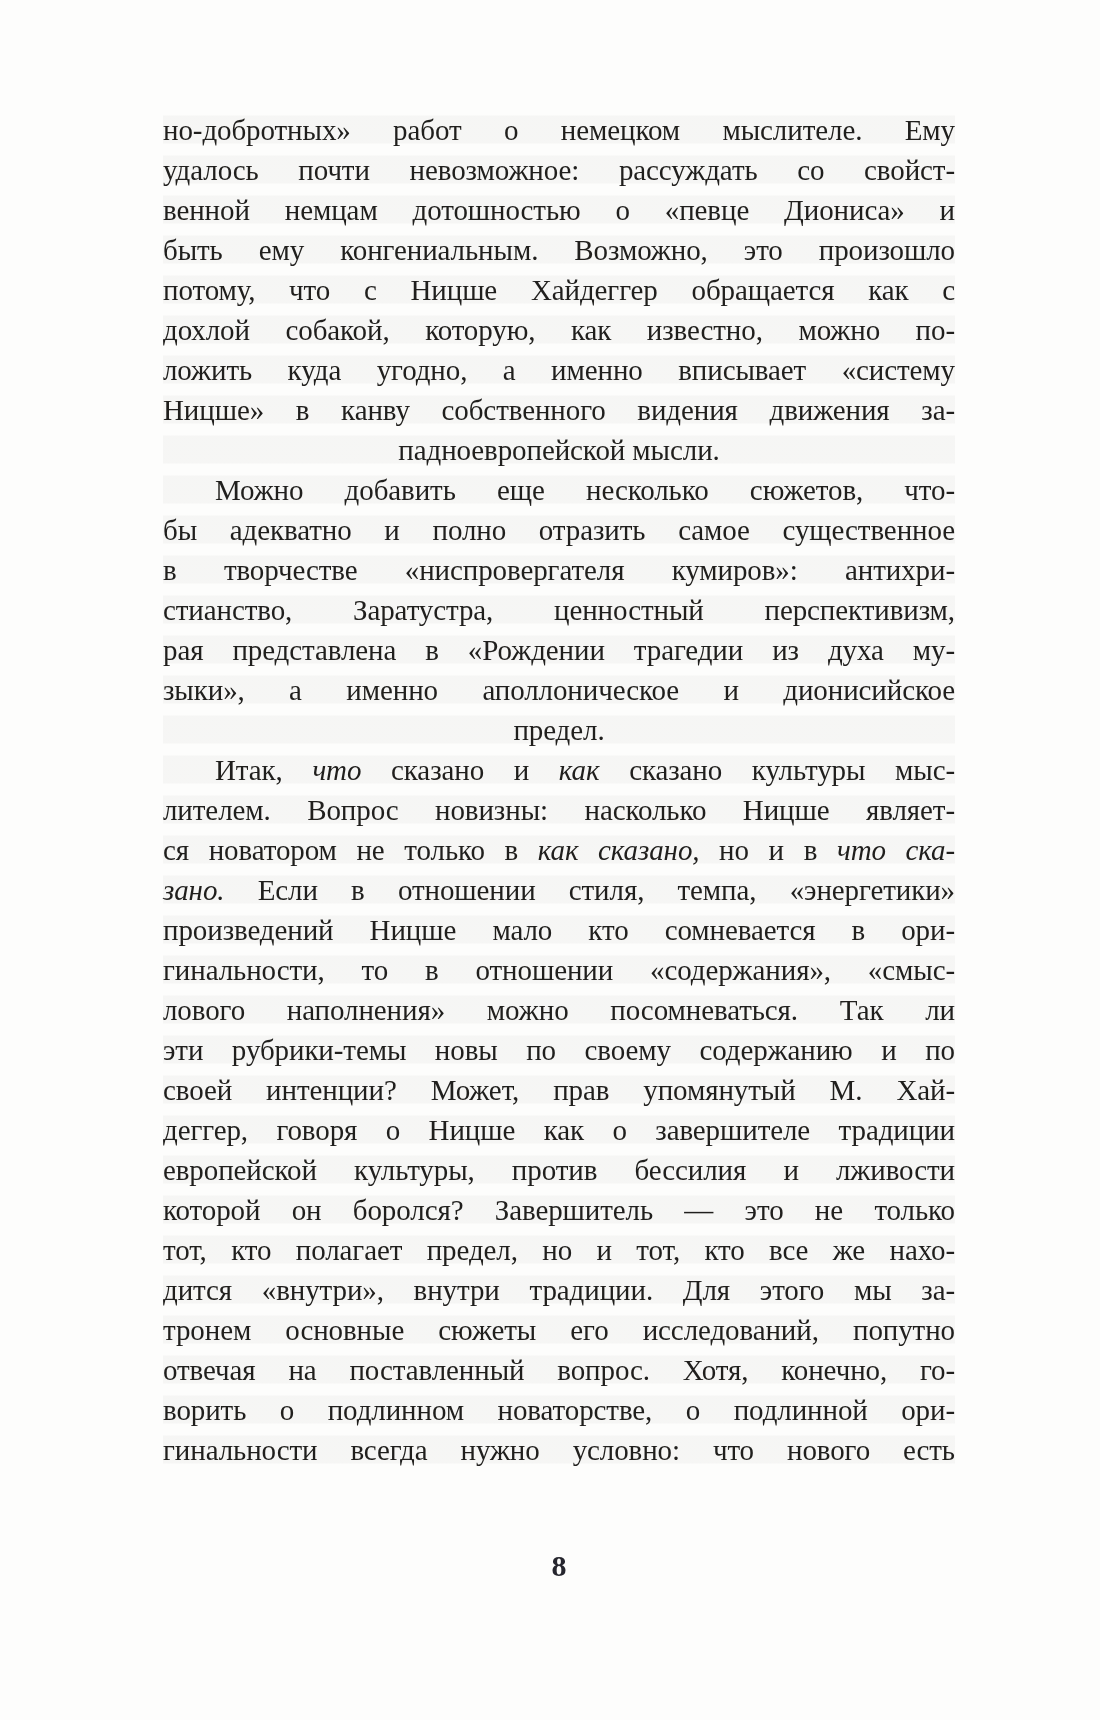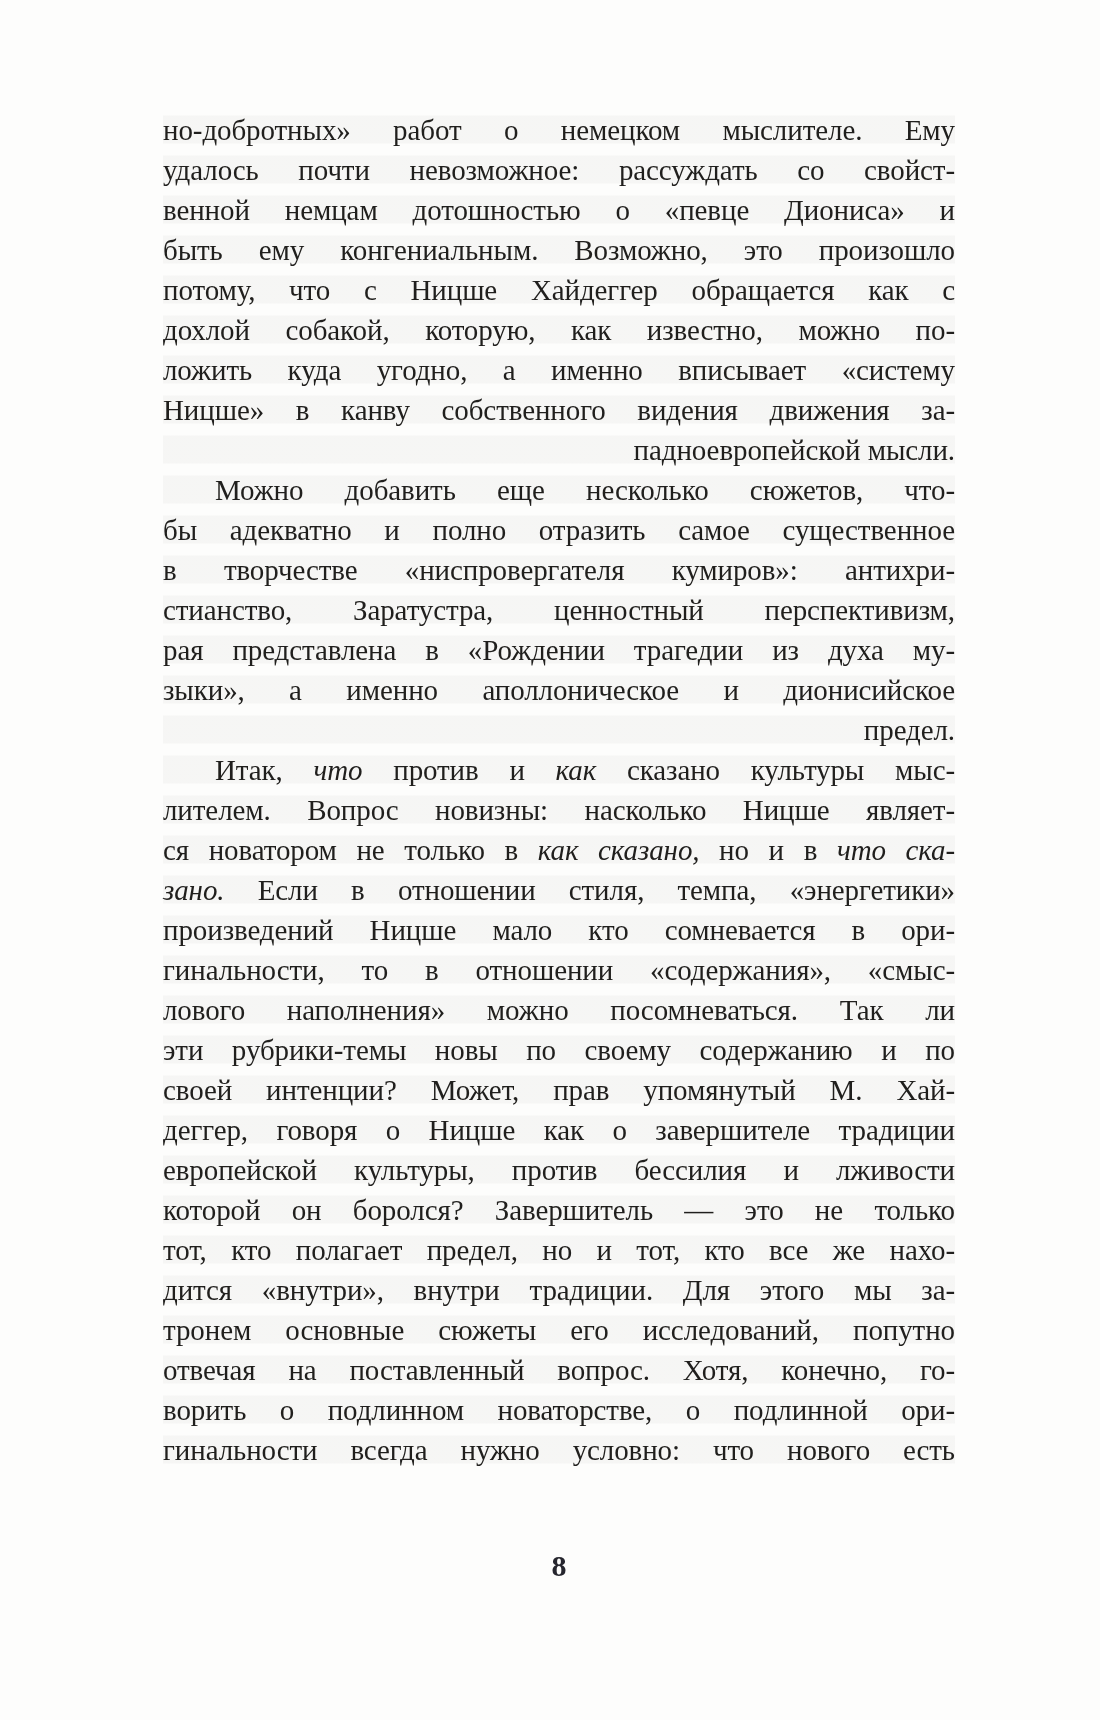--- a/index.html
+++ b/index.html
@@ -32,21 +32,21 @@
     background: repeating-linear-gradient(
       180deg,
       rgba(90,88,80,0.00) 0px, rgba(90,88,80,0.00) 5px,
       rgba(90,88,80,0.045) 6px, rgba(90,88,80,0.045) 33px,
       rgba(90,88,80,0.00) 34px, rgba(90,88,80,0.00) 40px
     );
   }
   .line {
     line-height: 40px;
     height: 40px;
-    text-align: right;
+    text-align: center;
     white-space: normal;
     letter-spacing: -0.1px;
   }
   .line.j {
     text-align: justify;
     text-align-last: justify;
   }
   .line.ind {
     text-indent: 52px;
   }
@@ -81,21 +81,21 @@
       <div class="line j"><span>ложить куда угодно, а именно вписывает «систему</span></div>
       <div class="line j"><span>Ницше» в канву собственного видения движения за-</span></div>
       <div class="line"><span>падноевропейской мысли.</span></div>
       <div class="line j ind"><span>Можно добавить еще несколько сюжетов, что-</span></div>
       <div class="line j"><span>бы адекватно и полно отразить самое существенное</span></div>
       <div class="line j"><span>в творчестве «ниспровергателя кумиров»: антихри-</span></div>
       <div class="line j"><span>стианство, Заратустра, ценностный перспективизм,</span></div>
       <div class="line j"><span>рая представлена в «Рождении трагедии из духа му-</span></div>
       <div class="line j"><span>зыки», а именно аполлоническое и дионисийское</span></div>
       <div class="line"><span>предел.</span></div>
-      <div class="line j ind"><span>Итак, </span><em>что</em><span> против и </span><em>как</em><span> сказано культуры мыс-</span></div>
+      <div class="line j ind"><span>Итак, </span><em>что</em><span> сказано и </span><em>как</em><span> сказано культуры мыс-</span></div>
       <div class="line j"><span>лителем. Вопрос новизны: насколько Ницше являет-</span></div>
       <div class="line j"><span>ся новатором не только в </span><em>как сказано,</em><span> но и в </span><em>что ска-</em></div>
       <div class="line j"><em>зано.</em><span> Если в отношении стиля, темпа, «энергетики»</span></div>
       <div class="line j"><span>произведений Ницше мало кто сомневается в ори-</span></div>
       <div class="line j"><span>гинальности, то в отношении «содержания», «смыс-</span></div>
       <div class="line j"><span>лового наполнения» можно посомневаться. Так ли</span></div>
       <div class="line j"><span>эти рубрики-темы новы по своему содержанию и по</span></div>
       <div class="line j"><span>своей интенции? Может, прав упомянутый М. Хай-</span></div>
       <div class="line j"><span>деггер, говоря о Ницше как о завершителе традиции</span></div>
       <div class="line j"><span>европейской культуры, против бессилия и лживости</span></div>

